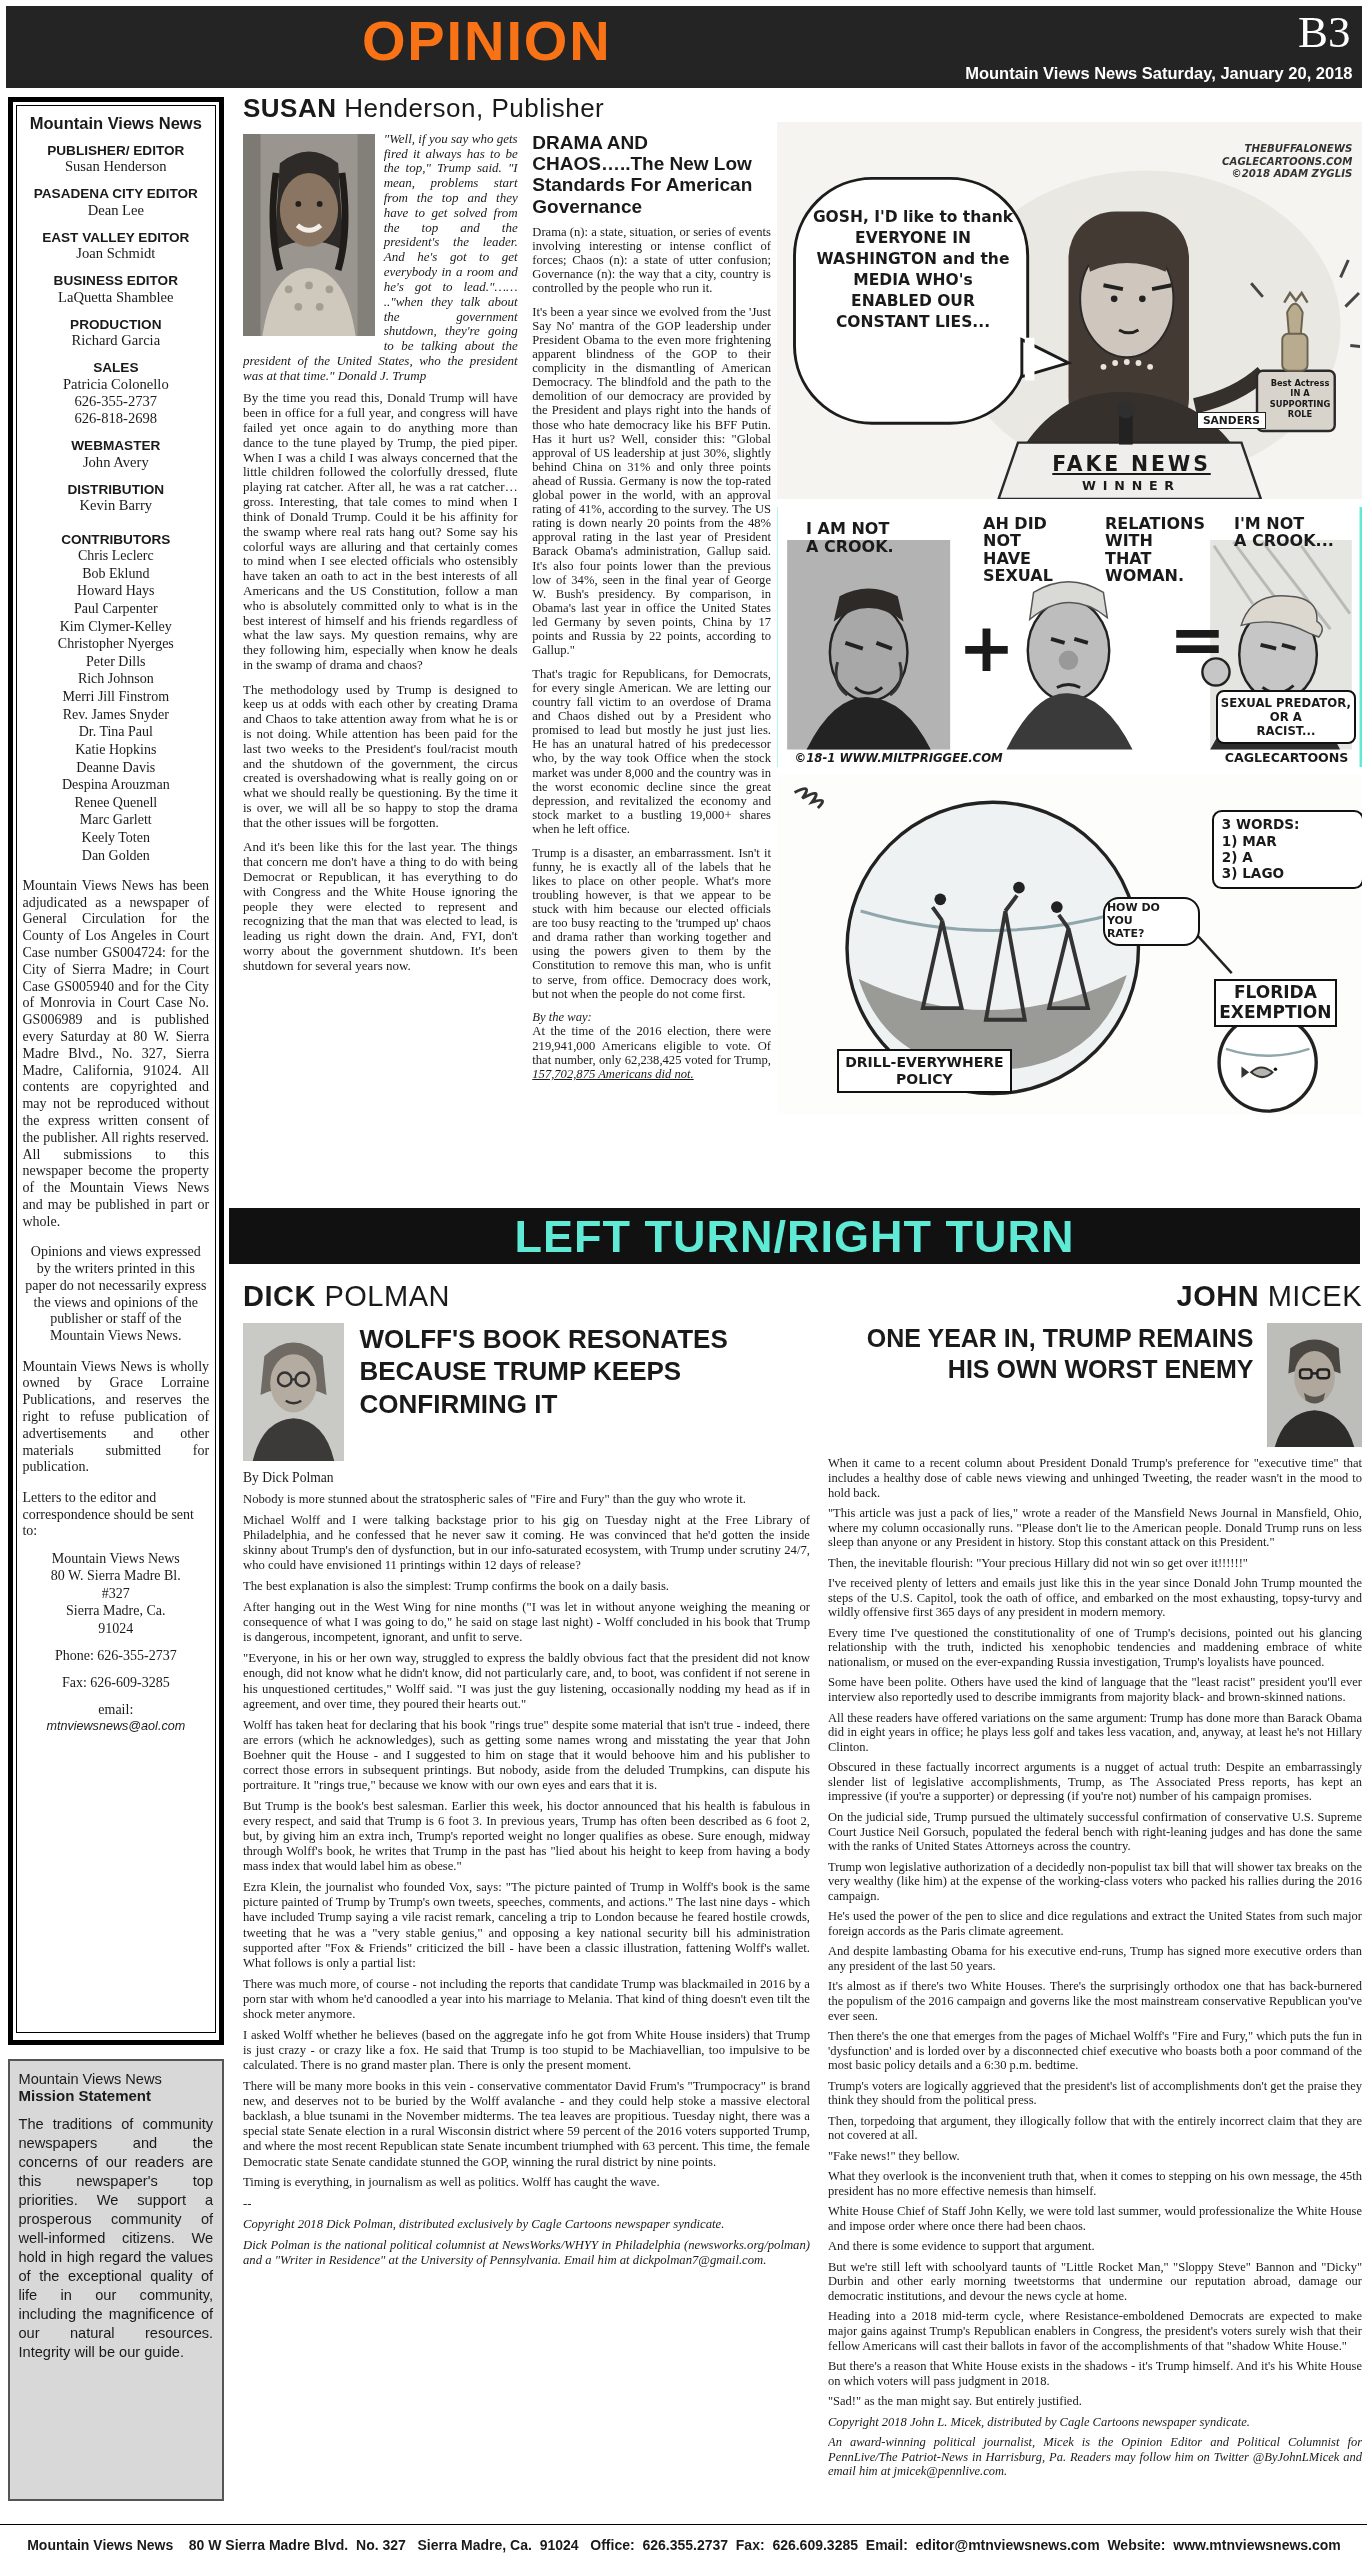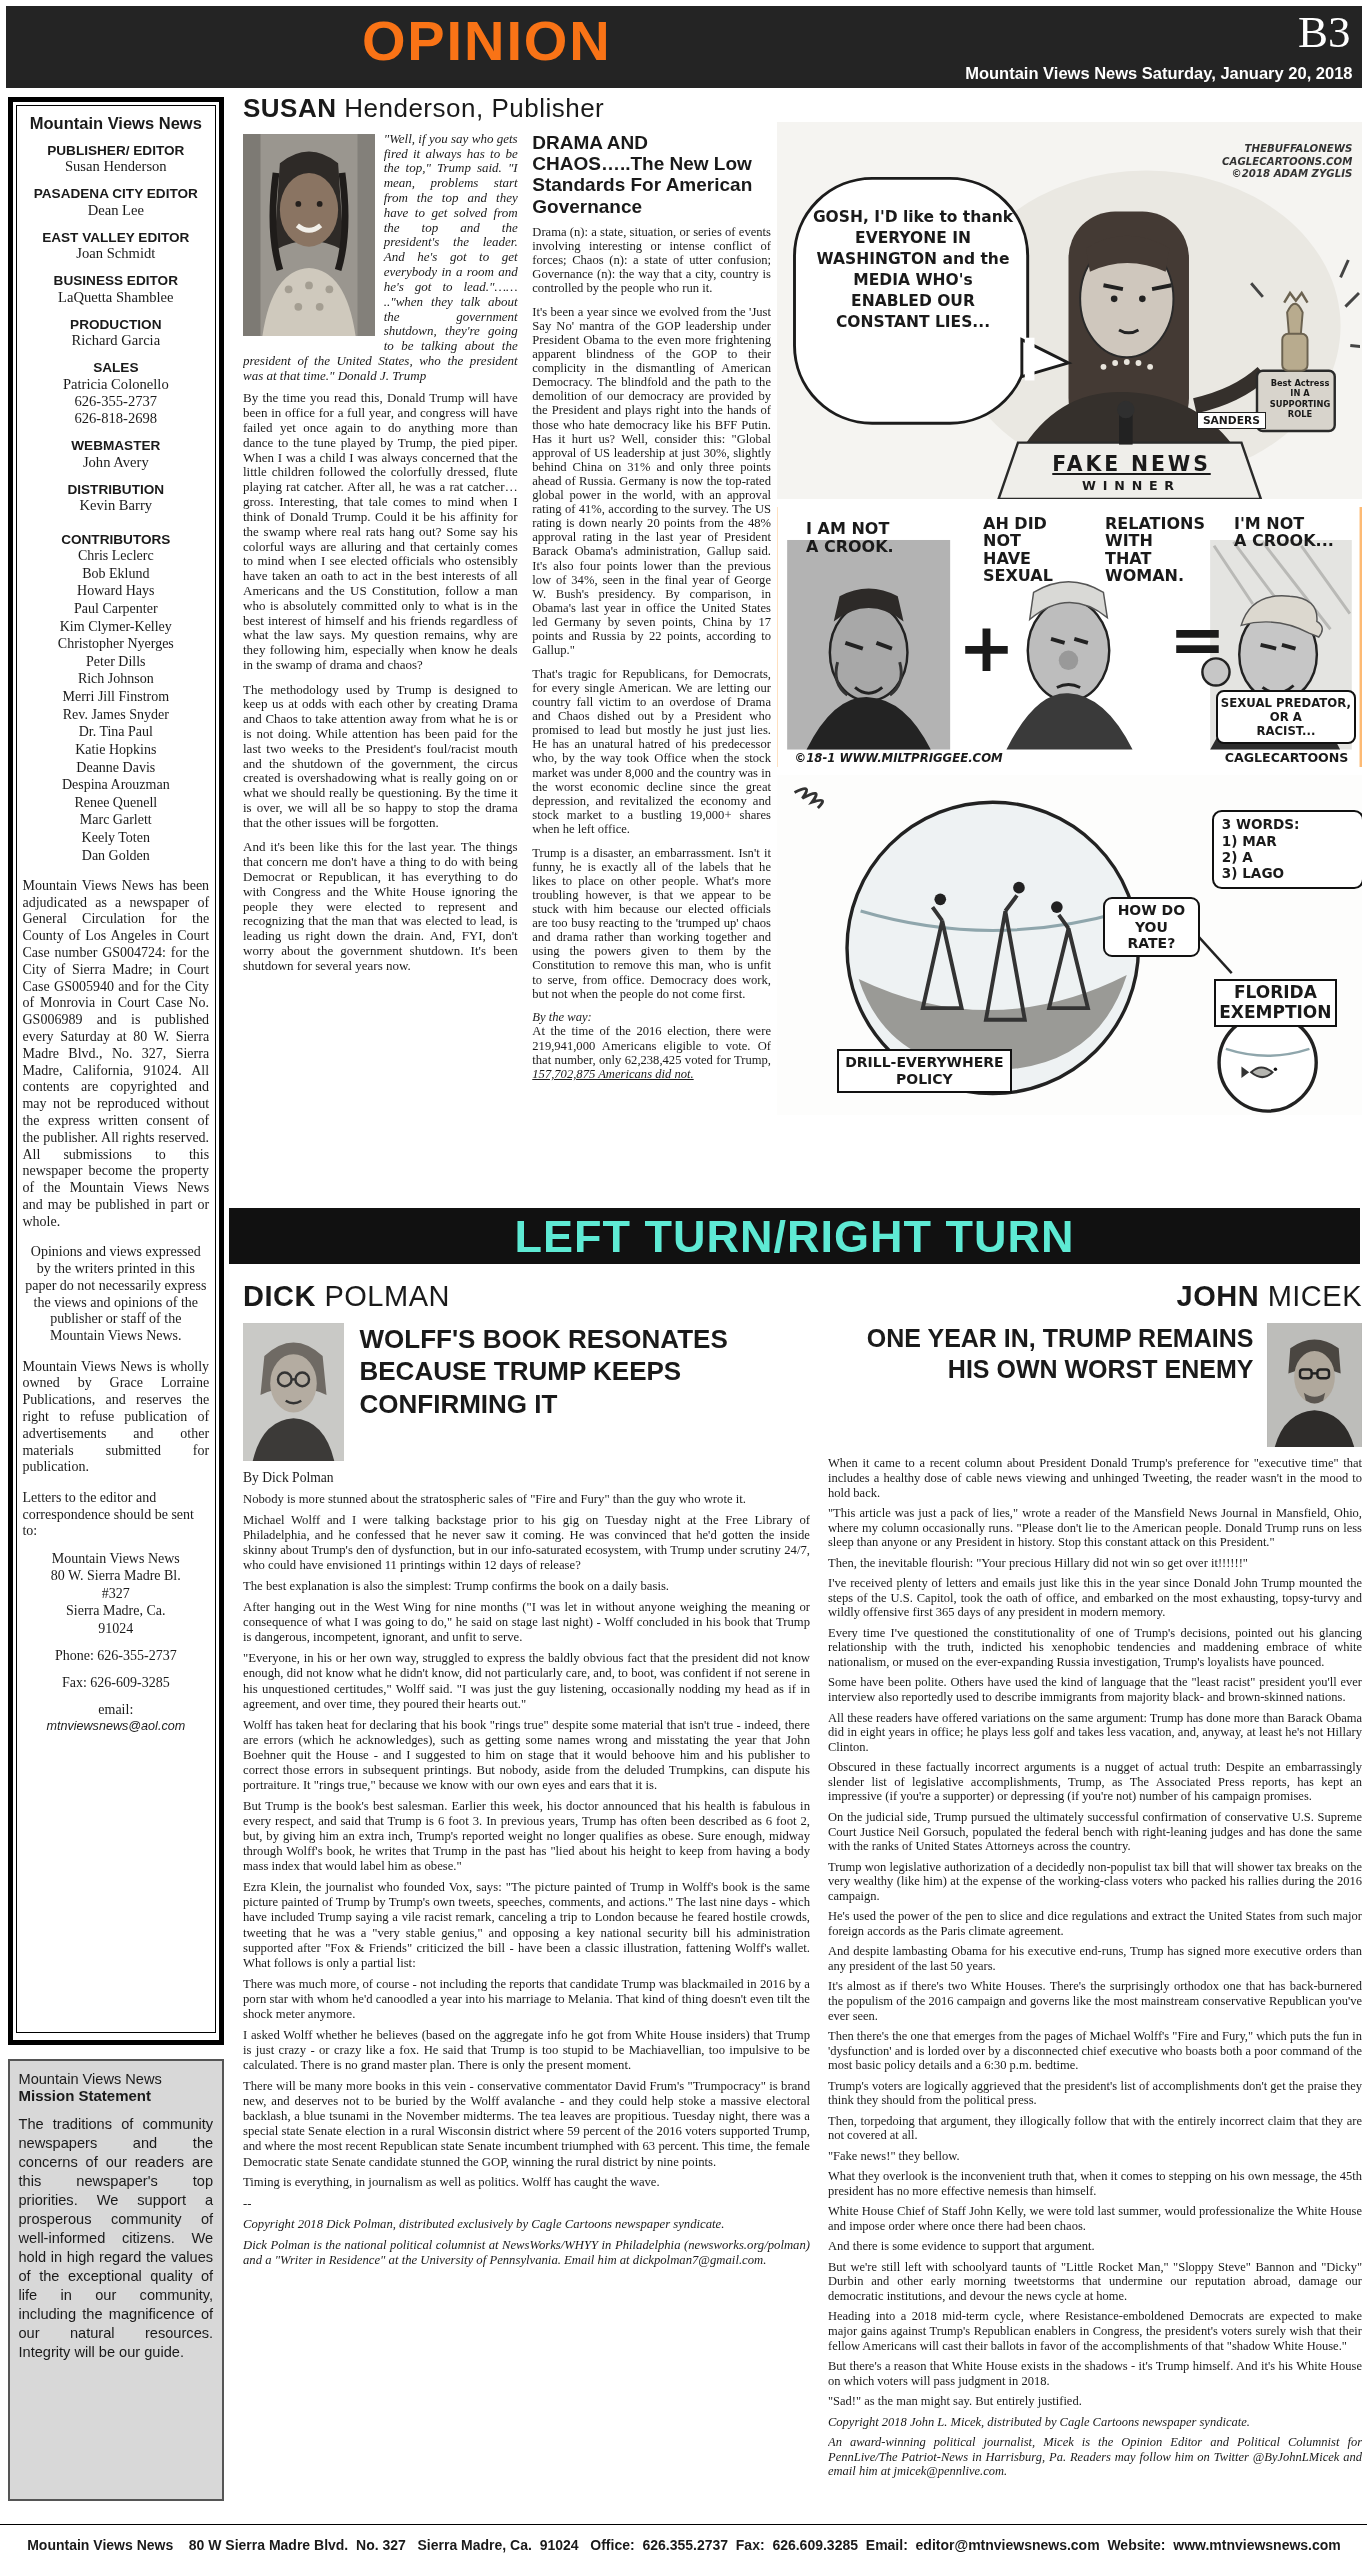--- a/index.html
+++ b/index.html
@@ -60,35 +60,35 @@
   .c1-bubble-text{position:absolute;left:35px;top:85px;width:202px;text-align:center;
     font-size:15.5px;line-height:1.35;}
   .c1-trophy-label{position:absolute;left:486px;top:256px;width:74px;text-align:center;
     font-size:8.3px;line-height:1.25;}
   .c1-nameplate{position:absolute;left:420px;top:290px;background:#fff;border:1.9px solid #222;
     padding:1px 4.9px;font-size:10.7px;}
   .c1-podium1{position:absolute;left:243px;top:330px;width:223px;text-align:center;
     font-size:20.4px;letter-spacing:2.9px;text-decoration:underline;}
   .c1-podium2{position:absolute;left:243px;top:356px;width:223px;text-align:center;
     font-size:12.6px;letter-spacing:6.8px;}
-  .c2{height:260px;background:#fdba74;margin-top:7.8px;}
+  .c2{height:260px;background:#5eead4;margin-top:7.8px;}
   .c2-cap{position:absolute;font-size:16px;line-height:1.1;}
   .c2-plus{position:absolute;left:181px;top:101px;font-size:68px;font-weight:900;
     font-family:"DejaVu Sans",sans-serif;}
   .c2-eq{position:absolute;left:392px;top:93px;font-size:68px;font-weight:900;
     font-family:"DejaVu Sans",sans-serif;}
   .c2-sign{position:absolute;left:439px;top:183px;width:132px;background:#fff;border:2.9px solid #111;
     border-radius:7.8px;text-align:center;font-size:11.7px;line-height:1.2;padding:3.9px 1.9px;}
   .c2-credit-l{position:absolute;left:17.5px;bottom:1.9px;font-size:11.7px;font-style:italic;}
   .c2-credit-r{position:absolute;right:13.6px;bottom:1.9px;font-size:12.6px;}
   .c3{height:340px;background:#fdfdfc;margin-top:7.8px;}
   .c3-policy{position:absolute;left:60px;top:274px;width:167px;background:#fff;border:2.4px solid #111;
     text-align:center;font-size:14px;line-height:1.15;padding:3.9px 1.9px;}
   .c3-q{position:absolute;left:326px;top:122px;width:89px;background:#fff;border:2.4px solid #111;
-    border-radius:9px;text-align:center;font-size:14px;line-height:1.15;padding:3.9px 1.9px;}
+    border-radius:16px;text-align:left;font-size:11px;line-height:1.15;padding:3.9px 1.9px;}
   .c3-a{position:absolute;left:435px;top:35px;width:132px;background:#fff;border:2.4px solid #111;
     border-radius:9.7px;text-align:left;font-size:13.6px;line-height:1.2;padding:4.9px 7.8px;}
   .c3-ex{position:absolute;left:437px;top:204px;width:115px;background:#fff;border:2.4px solid #111;
     text-align:center;font-size:17px;line-height:1.15;padding:2.9px 1.9px;}
   
   .ltrt{position:absolute;left:229px;top:1208px;width:1131px;height:56px;background:#111;
     color:#5eead4;text-align:center;font-family:"Liberation Sans",sans-serif;font-weight:800;
     font-size:45px;line-height:58px;letter-spacing:1px;}
   
   .polman{position:absolute;left:243px;top:1280px;width:567px;height:1236px;overflow:hidden;}

